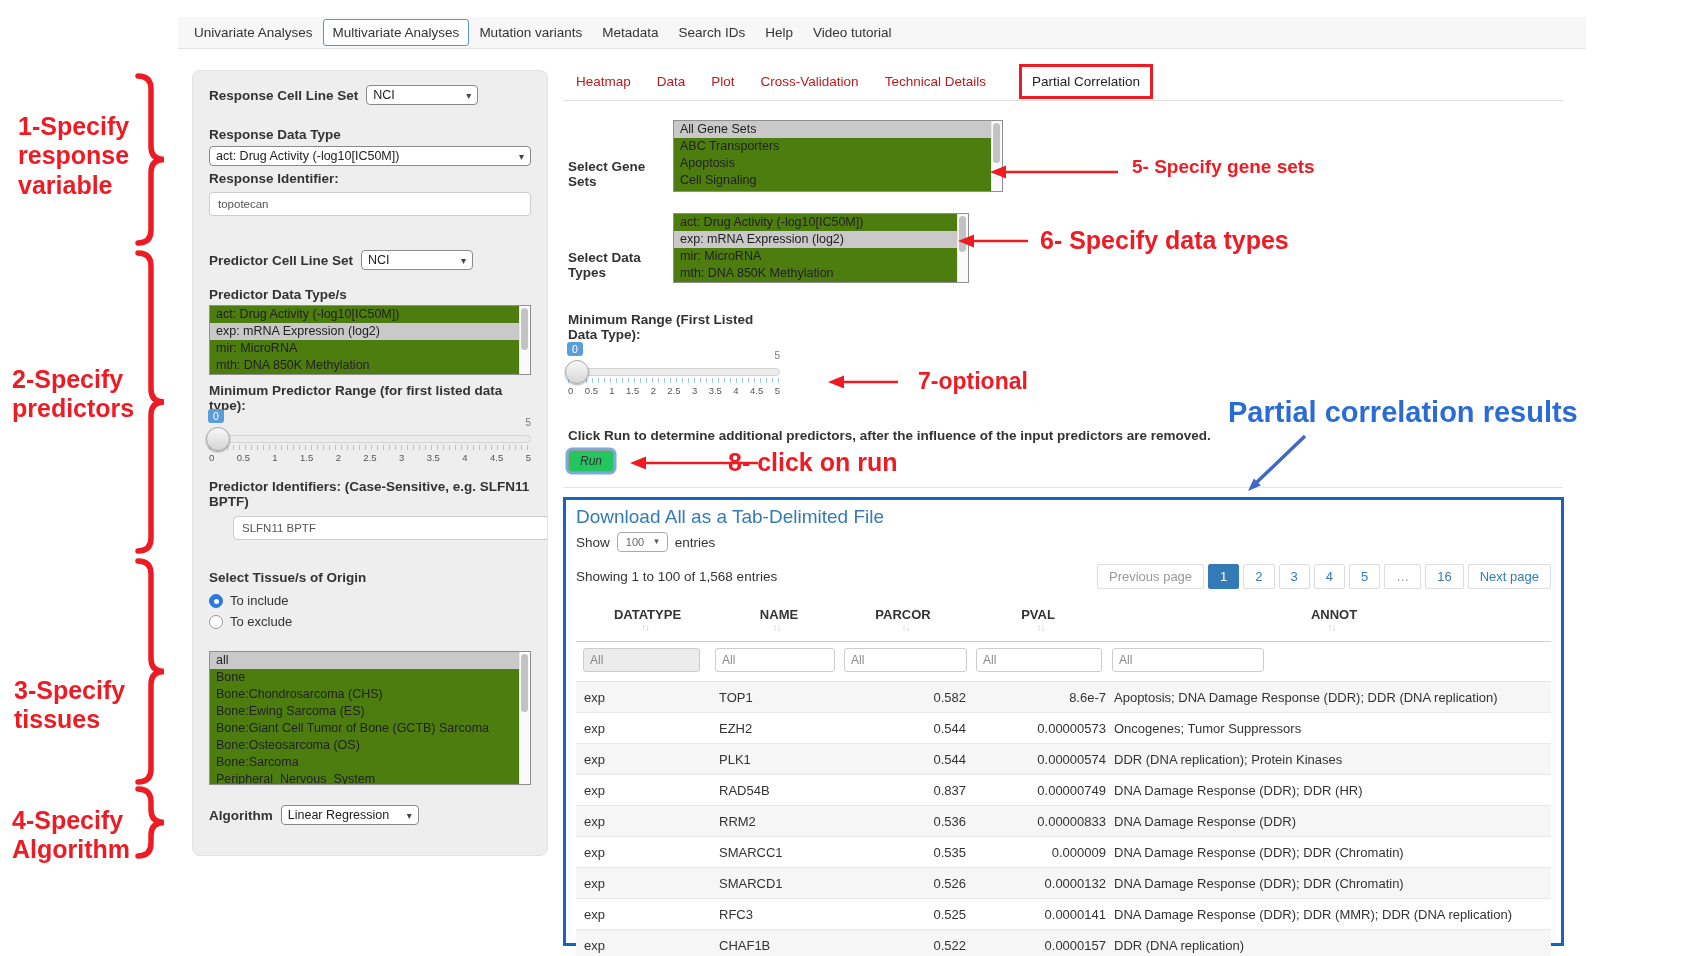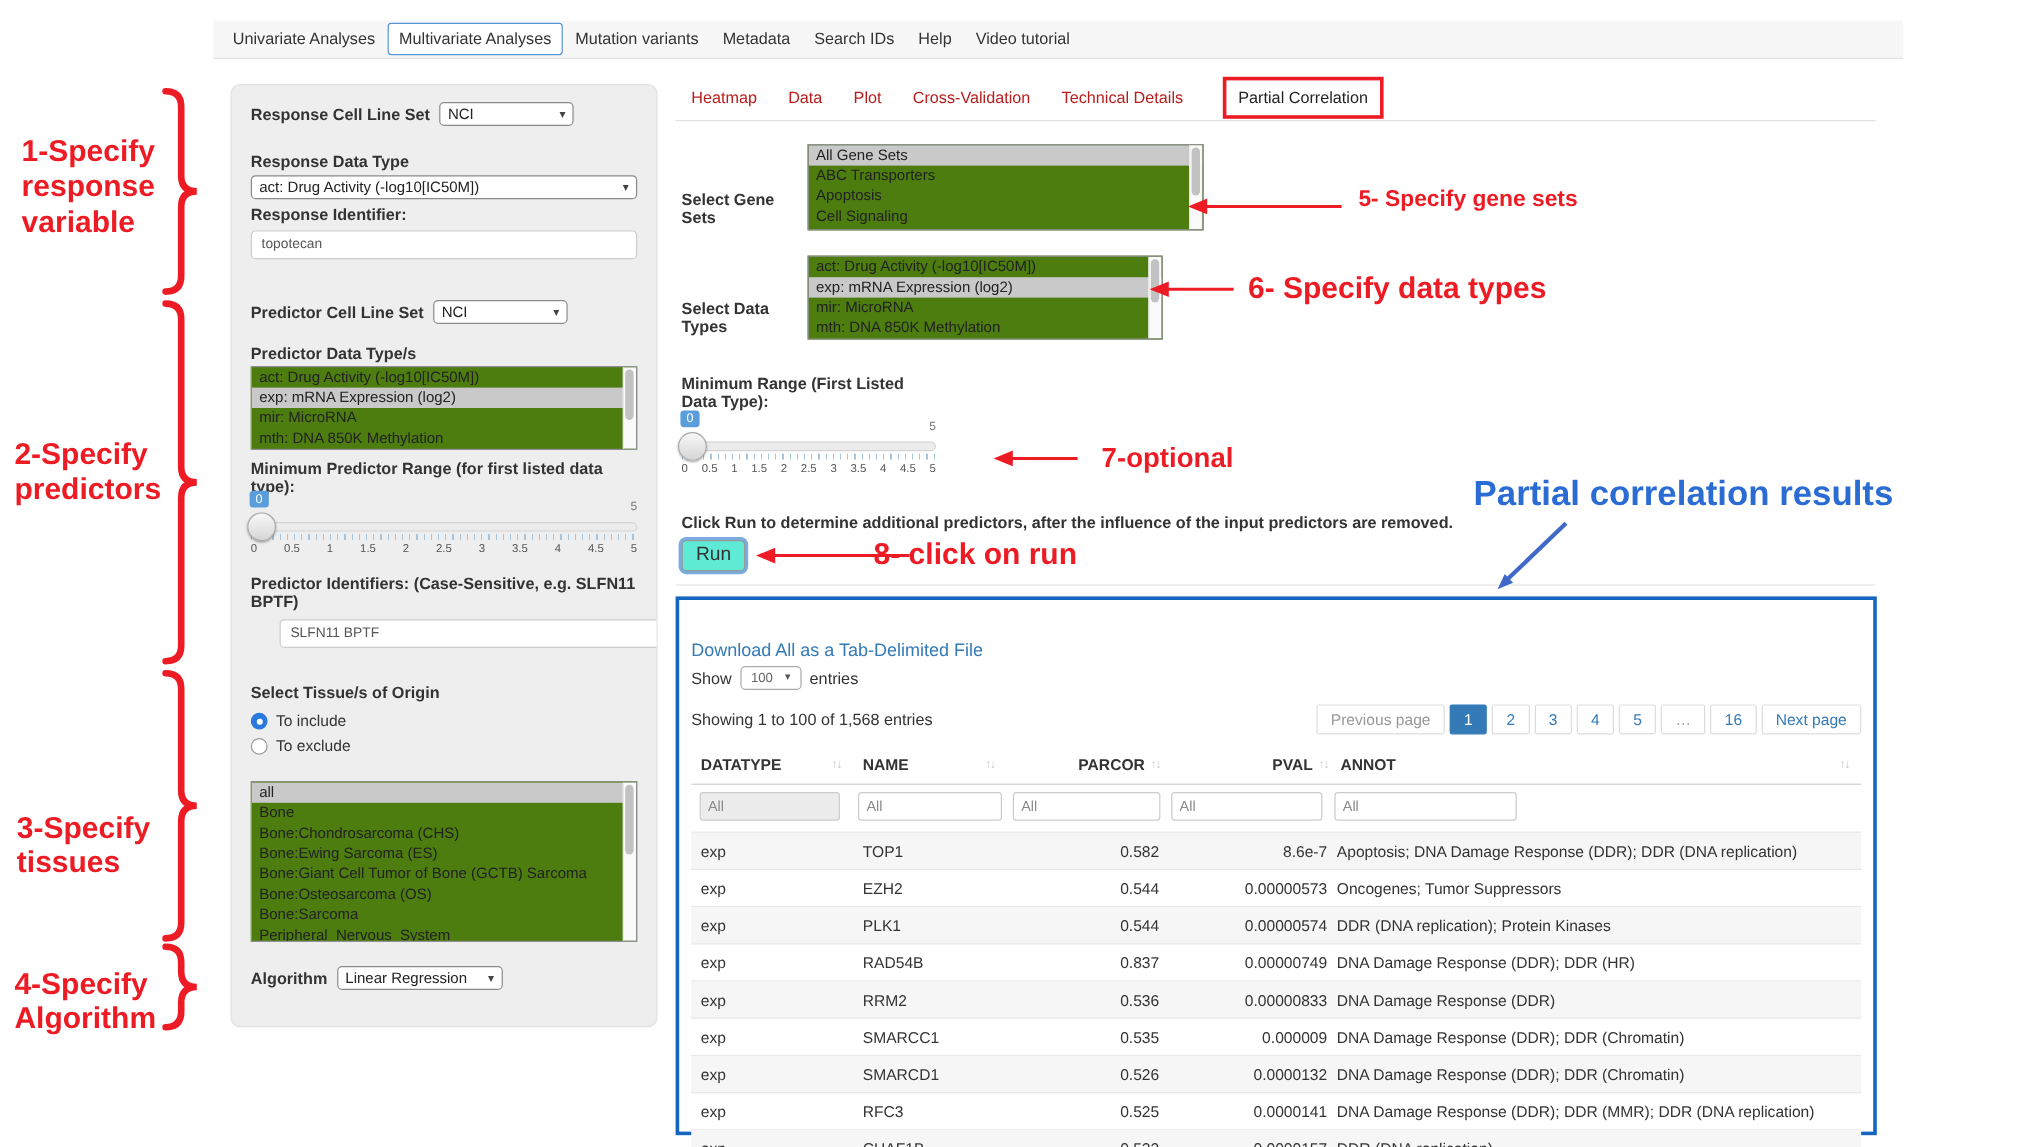--- a/index.html
+++ b/index.html
@@ -55,42 +55,42 @@
   .tabsrow { position:absolute; left:563px; top:62px; width:1000px; height:39px; border-bottom:1px solid #e0e0e0;
              display:flex; align-items:center; box-sizing:border-box; }
   .mtab { color:#b91c1c; font-size:13.5px; padding:9px 13px; cursor:pointer; white-space:nowrap; }
   .mtab.active { color:#222; border:3px solid #ed1c24; background:#fff; padding:7px 10px; margin-left:20px; }
 
   .block { position:absolute; display:flex; align-items:flex-end; }
   .block .blk-label { width:102px; margin-right:3px; margin-bottom:3px; }
 
   .minrange { position:absolute; left:568px; top:312px; width:240px; }
   .runinstr { position:absolute; left:568px; top:428px; width:1000px; font-size:13.5px; font-weight:bold; color:#333; }
-  .run-btn { position:absolute; left:568px; top:450px; padding:3px 11px; font-size:16px; color:#333;
-             background:#5eead4; border:1px solid #999; border-radius:4px;
-             box-shadow:0 0 0 2.5px #7aabdf; cursor:pointer; font-family:"Liberation Sans", sans-serif; }
+  .run-btn { position:absolute; left:568px; top:450px; padding:3px 11px; font-size:12px; color:#333;
+             background:#22c55e; border:1px solid #999; border-radius:4px;
+             box-shadow:0 0 0 2.5px #7aabdf; cursor:pointer; font-family:"Liberation Sans", sans-serif;font-style:italic; }
   .mainhr { position:absolute; left:563px; top:487px; width:1000px; height:1px; background:#e5e5e5; }
 
   
   .results-box { position:absolute; left:563px; top:497px; width:1001px; height:449px;
                  border:3px solid #1565c0; box-sizing:border-box; background:#fff; padding:6px 10px; }
-  .dl-link { color:#337ab7; font-size:15px; cursor:pointer;margin-top:28px; }
+  .dl-link { color:#337ab7; font-size:19px; cursor:pointer; }
   .show-row { margin-top:4px; display:flex; align-items:center; gap:7px; font-size:13.5px; color:#333; }
   .pgsel { display:inline-flex; align-items:flex-start; gap:10px; border:1px solid #aaa; border-radius:4px;
            background:#fff; font-size:11px; color:#666; padding:3px 8px; cursor:pointer; }
   .showing-row { margin-top:12px; display:flex; justify-content:space-between; align-items:center; font-size:13.5px; color:#333; }
   .pg { display:flex; gap:4px; font-size:13px; }
   .pbtn { border:1px solid #ddd; background:#fff; color:#337ab7; padding:4px 11px; border-radius:2px; cursor:pointer; }
   .pbtn.muted { color:#999; }
   .pbtn.active { background:#337ab7; border-color:#337ab7; color:#fff; }
 
   .rtable { margin-top:10px; font-size:13px; color:#333; }
   .trow { display:grid; grid-template-columns:135px 128px 130px 140px 1fr; align-items:center; }
   .thead { border-bottom:1px solid #cfcfcf; }
-  .thead .hc { display:flex; align-items:center; font-weight:bold; padding:8px 0; }
+  .thead .hc { display:flex; align-items:center; font-weight:bold; padding:8px 0;flex-direction:column; }
   .hc.left { justify-content:space-between; padding-left:8px; }
   .hc.right { justify-content:flex-end; padding-right:2px; }
   .sorti { color:#c9c9c9; font-size:10px; letter-spacing:-1px; margin-left:5px; margin-right:10px; font-weight:normal; }
   .hc.right .sorti { margin-right:0; }
   .tfilter { padding:6px 0 9px; border-bottom:1px solid #e4e4e4; }
   .fin { border:1px solid #ccc; border-radius:3px; height:24px; font-size:12px; padding:0 6px;
          box-sizing:border-box; margin-left:7px; width:117px; background:#fff; color:#333;
          font-family:"Liberation Sans", sans-serif; }
   .fin::placeholder { color:#8a8a8a; }
   .fin.gray { background:#ececec; }

